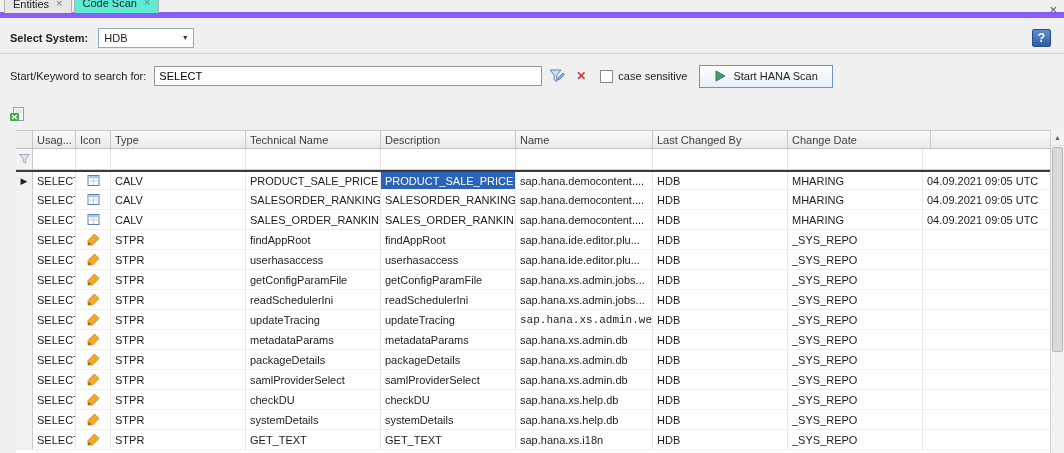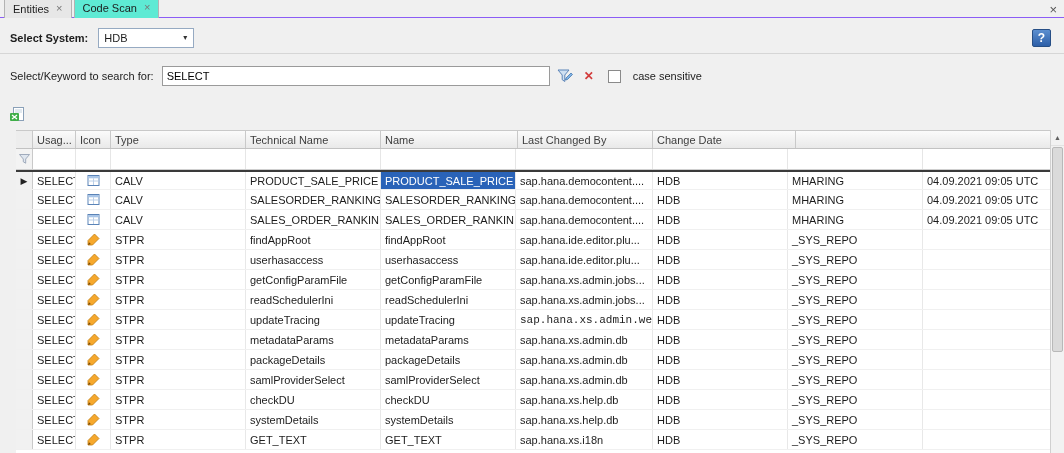--- a/index.html
+++ b/index.html
@@ -3,21 +3,21 @@
 <meta charset="utf-8">
 <style>
   html,body{margin:0;padding:0;}
   body{
     width:1064px;height:453px;overflow:hidden;position:relative;
     font-family:"Liberation Sans",sans-serif;font-size:11px;color:#1c1c1c;
     background:#f0f0f0;
   }
   
   .tabbar{position:absolute;top:0;left:0;right:0;height:18px;background:#f0f0f0;
-    border-bottom:1px solid #8b5cf6;display:flex;align-items:flex-end;padding-left:4px;box-sizing:border-box;}
+    border-bottom:6px solid #8b5cf6;display:flex;align-items:flex-end;padding-left:4px;box-sizing:border-box;}
   .tab{position:relative;top:1px;display:flex;align-items:center;gap:7px;height:19px;
     padding:0 8px;border:1px solid #b3b3b3;border-bottom:none;background:#e7e7e7;margin-right:2px;cursor:default;}
   .tab.active{background:#5eead4;height:21px;}
   .tabx{color:#777;font-size:11px;line-height:11px;}
   .winx{position:absolute;right:7px;top:3px;color:#555;font-size:13px;line-height:13px;}
   
   .toolbar{position:absolute;top:22px;left:0;right:0;height:32px;display:flex;align-items:center;
     padding-left:10px;border-bottom:1px solid #d6d6d6;box-sizing:border-box;background:#f0f0f0;}
   .syslabel{font-weight:bold;margin-right:10px;}
   .combo{width:96px;height:20px;background:#fff;border:1px solid #96aac2;display:flex;align-items:center;
@@ -27,21 +27,21 @@
     background:linear-gradient(#5c8fd0,#2d5fa8);border:1px solid #274f86;color:#fff;font-weight:bold;
     display:flex;align-items:center;justify-content:center;font-size:12px;box-sizing:border-box;}
   
   .searchbar{position:absolute;top:54px;left:0;right:0;height:44px;display:flex;align-items:center;
     padding-left:10px;box-sizing:border-box;background:#f0f0f0;}
   .searchlabel{margin-right:8px;}
   .searchinput{width:388px;height:20px;border:1px solid #9a9a9a;padding:0 4px;box-sizing:border-box;
     font-family:"Liberation Sans",sans-serif;font-size:11px;background:#fff;}
   .iconbtn{margin-left:6px;display:flex;align-items:center;justify-content:center;width:18px;height:18px;}
   .clearx{color:#d23b3b;font-weight:bold;font-size:12px;}
-  .cbwrap{display:flex;align-items:center;margin-left:10px;gap:12px;}
+  .cbwrap{display:flex;align-items:center;margin-left:10px;gap:5px;}
   .checkbox{width:13px;height:13px;background:#fff;border:1px solid #8a8a8a;box-sizing:border-box;}
   .scanbtn{margin-left:12px;height:23px;display:flex;align-items:center;gap:7px;padding:0 14px;
     background:linear-gradient(#fdfefe,#e9f0fa);border:1px solid #6f94c4;font-family:"Liberation Sans",sans-serif;
     font-size:11px;color:#1c1c1c;}
   
   .exportbar{position:absolute;top:98px;left:0;right:0;height:32px;display:flex;align-items:center;padding-left:8px;box-sizing:border-box;}
   
   #grid{position:absolute;top:130px;left:0;width:1050px;bottom:0;background:#fff;overflow:hidden;font-size:11px;margin-left:16px;}
   .cell{flex:0 0 auto;box-sizing:border-box;display:flex;align-items:center;padding:0 4px;overflow:hidden;white-space:nowrap;height:100%;}
   #grid-header{display:flex;height:19px;background:linear-gradient(#fbfbfb,#e9e9e9);
@@ -81,33 +81,41 @@
 <div class="toolbar">
   <span class="syslabel">Select System:</span>
   <div class="combo">
     <span>HDB</span>
     <span class="combo-arrow">▾</span>
   </div>
   <div class="helpbtn">?</div>
 </div>
 
 <div class="searchbar">
-  <span class="searchlabel">Select/Keyword to search for:</span>
+  <span class="searchlabel">Start/Keyword to search for:</span>
   <input class="searchinput" value="SELECT" style="">
   <span class="iconbtn">
     <svg width="16" height="15" viewBox="0 0 16 15">
         <path d="M1,1 h11 l-4.2,5 v6.5 l-2.6,-1.8 v-4.7 Z" fill="#cfe0f2" stroke="#5b84b8"></path>
         <path d="M9,9 l5,-5 l1.5,1.5 l-5,5 l-2,0.5 Z" fill="#7fb2e5" stroke="#3a6ea8" stroke-width="0.7"></path>
       </svg>
   </span>
   <span class="iconbtn clearx">✕</span>
   <span class="cbwrap">
     <span class="checkbox"></span>
     <span>case sensitive</span>
   </span>
+  <button class="scanbtn">
+    <span style="display:flex;">
+      <svg width="12" height="12" viewBox="0 0 12 12">
+          <polygon points="2,1 11,6 2,11" fill="#44a63f" stroke="#2d6faf" stroke-width="1"></polygon>
+        </svg>
+    </span>
+    <span>Start HANA Scan</span>
+  </button>
 </div>
 
 <div class="exportbar">
   <span class="iconbtn" style="margin-left:0;">
     <svg width="16" height="16" viewBox="0 0 16 16">
         <rect x="4.5" y="1.5" width="10" height="13" fill="#fff" stroke="#8aa0b8"></rect>
         <line x1="6" y1="4" x2="13" y2="4" stroke="#c3d2df"></line>
         <line x1="6" y1="6" x2="13" y2="6" stroke="#c3d2df"></line>
         <rect x="1" y="7" width="9" height="8" rx="1" fill="#3fae49"></rect>
         <path d="M3,9 l5,4 M8,9 l-5,4" stroke="#fff" stroke-width="1.3"></path>
@@ -115,20 +123,21 @@
   </span>
 </div>
 
 <div id="grid">
   <div id="grid-header">
       <div class="cell hind" style="width: 17px;"></div>
       <div class="cell hcell" style="width: 43px;">Usag...</div>
       <div class="cell hcell" style="width: 35px;">Icon</div>
       <div class="cell hcell" style="width: 135px;">Type</div>
       <div class="cell hcell" style="width: 135px;">Technical Name</div>
+      <div class="cell hcell" style="width: 135px;">Description</div>
       <div class="cell hcell" style="width: 137px;">Name</div>
       <div class="cell hcell" style="width: 135px;">Last Changed By</div>
       <div class="cell hcell" style="width: 143px;">Change Date</div>
     </div>
   <div id="grid-filter">
       <div class="cell find" style="width: 17px;">
         <svg width="11" height="10" viewBox="0 0 11 10">
           <path d="M0.5,0.5 h10 l-3.8,4.5 v4.2 l-2.4,-1.4 v-2.8 Z" fill="#dfe6ef" stroke="#97a4b5" stroke-width="0.9"></path>
         </svg>
       </div>

